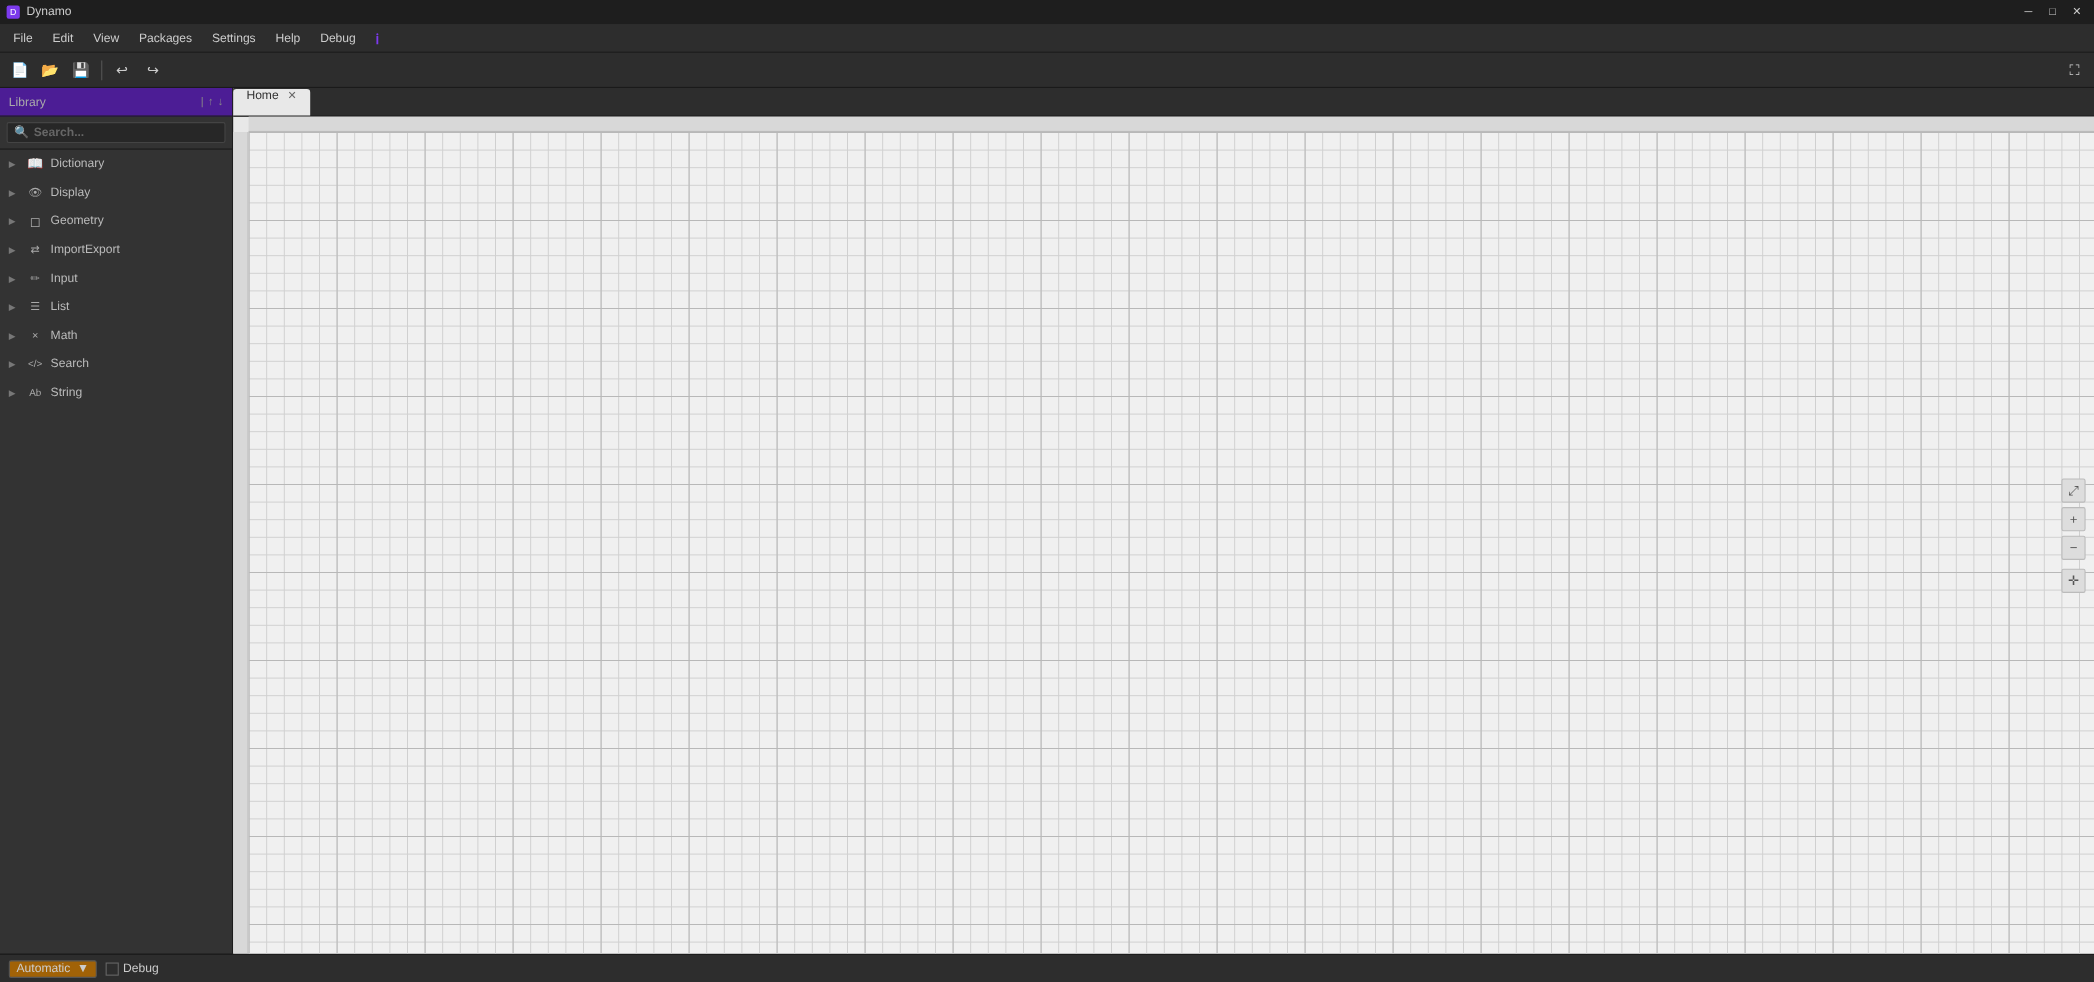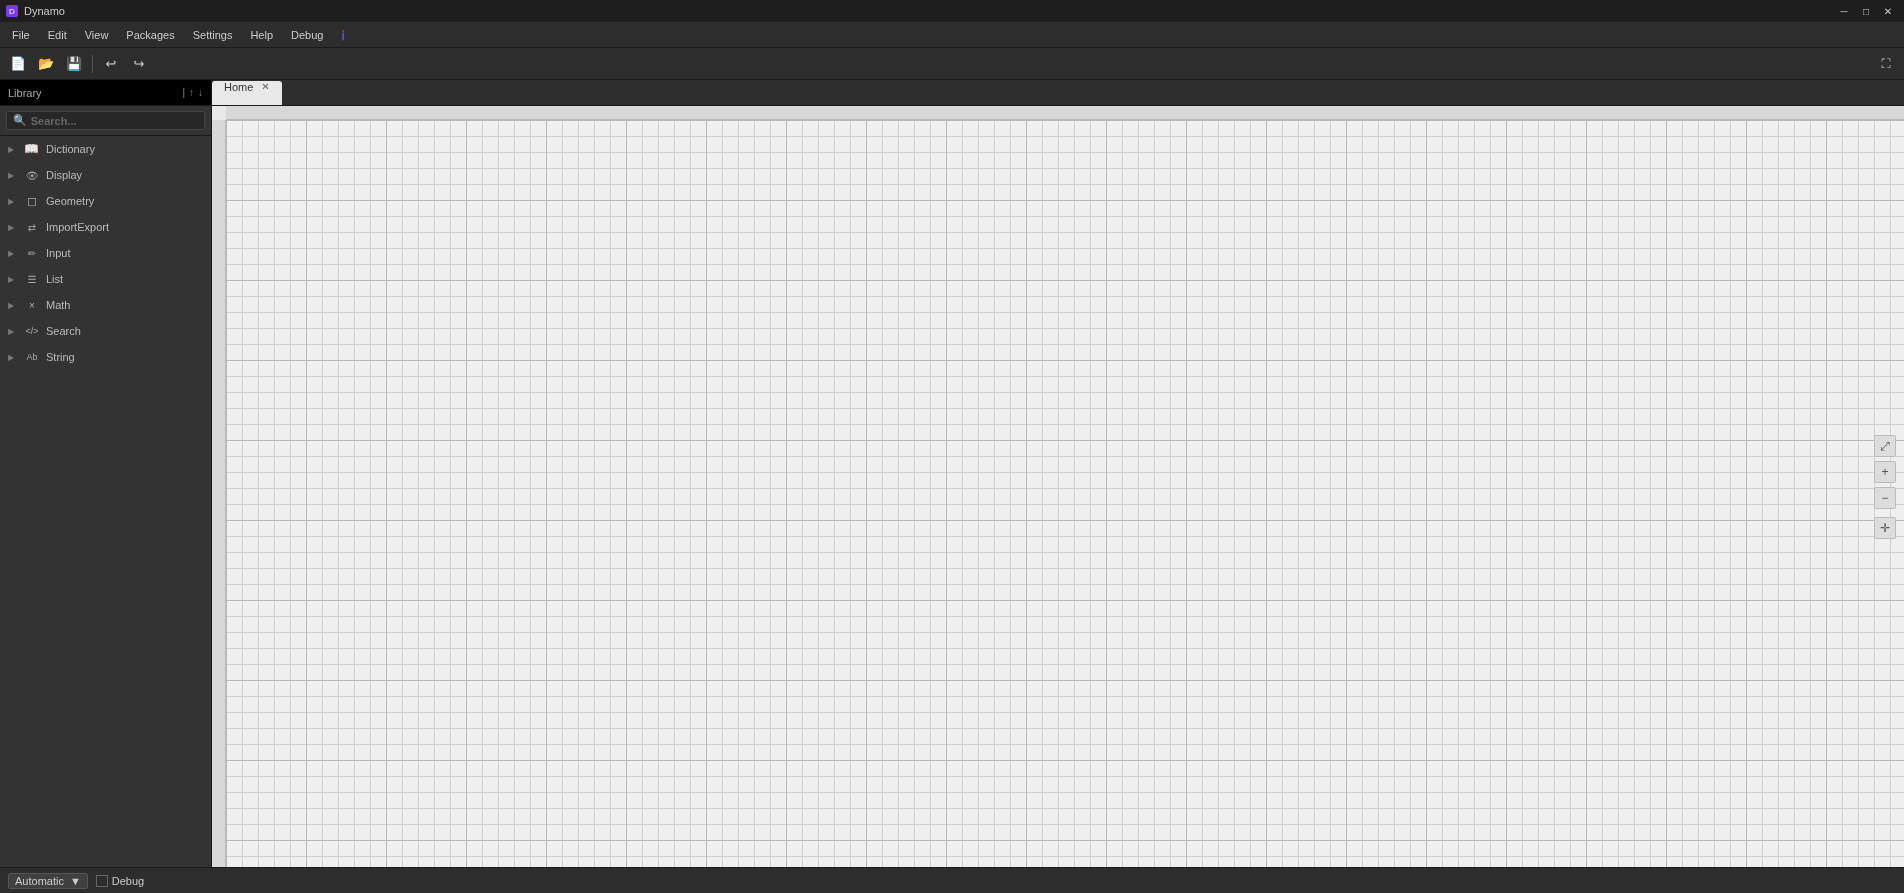--- a/index.html
+++ b/index.html
@@ -122,21 +122,21 @@
     .sidebar {
       width: 212px;
       background: #333;
       display: flex;
       flex-direction: column;
       border-right: 1px solid #1a1a1a;
       flex-shrink: 0;
     }
     .sidebar-header {
       height: 26px;
-      background: #000000;
+      background: #4c1d95;
       display: flex;
       align-items: center;
       padding: 0 8px;
       font-size: 11px;
       color: #aaa;
       border-bottom: 1px solid #1a1a1a;
       gap: 8px;
     }
     .sidebar-header-icons {
       margin-left: auto;
@@ -289,21 +289,21 @@
       background: #2d2d2d;
       display: flex;
       align-items: center;
       padding: 0 8px;
       gap: 8px;
       border-top: 1px solid #1a1a1a;
     }
     .status-dropdown {
       display: flex;
       align-items: center;
-      background: #404040;
+      background: #a16207;
       border: 1px solid #555;
       border-radius: 2px;
       padding: 1px 6px;
       font-size: 11px;
       color: #ccc;
       gap: 6px;
       cursor: pointer;
     }
     .status-debug {
       display: flex;

